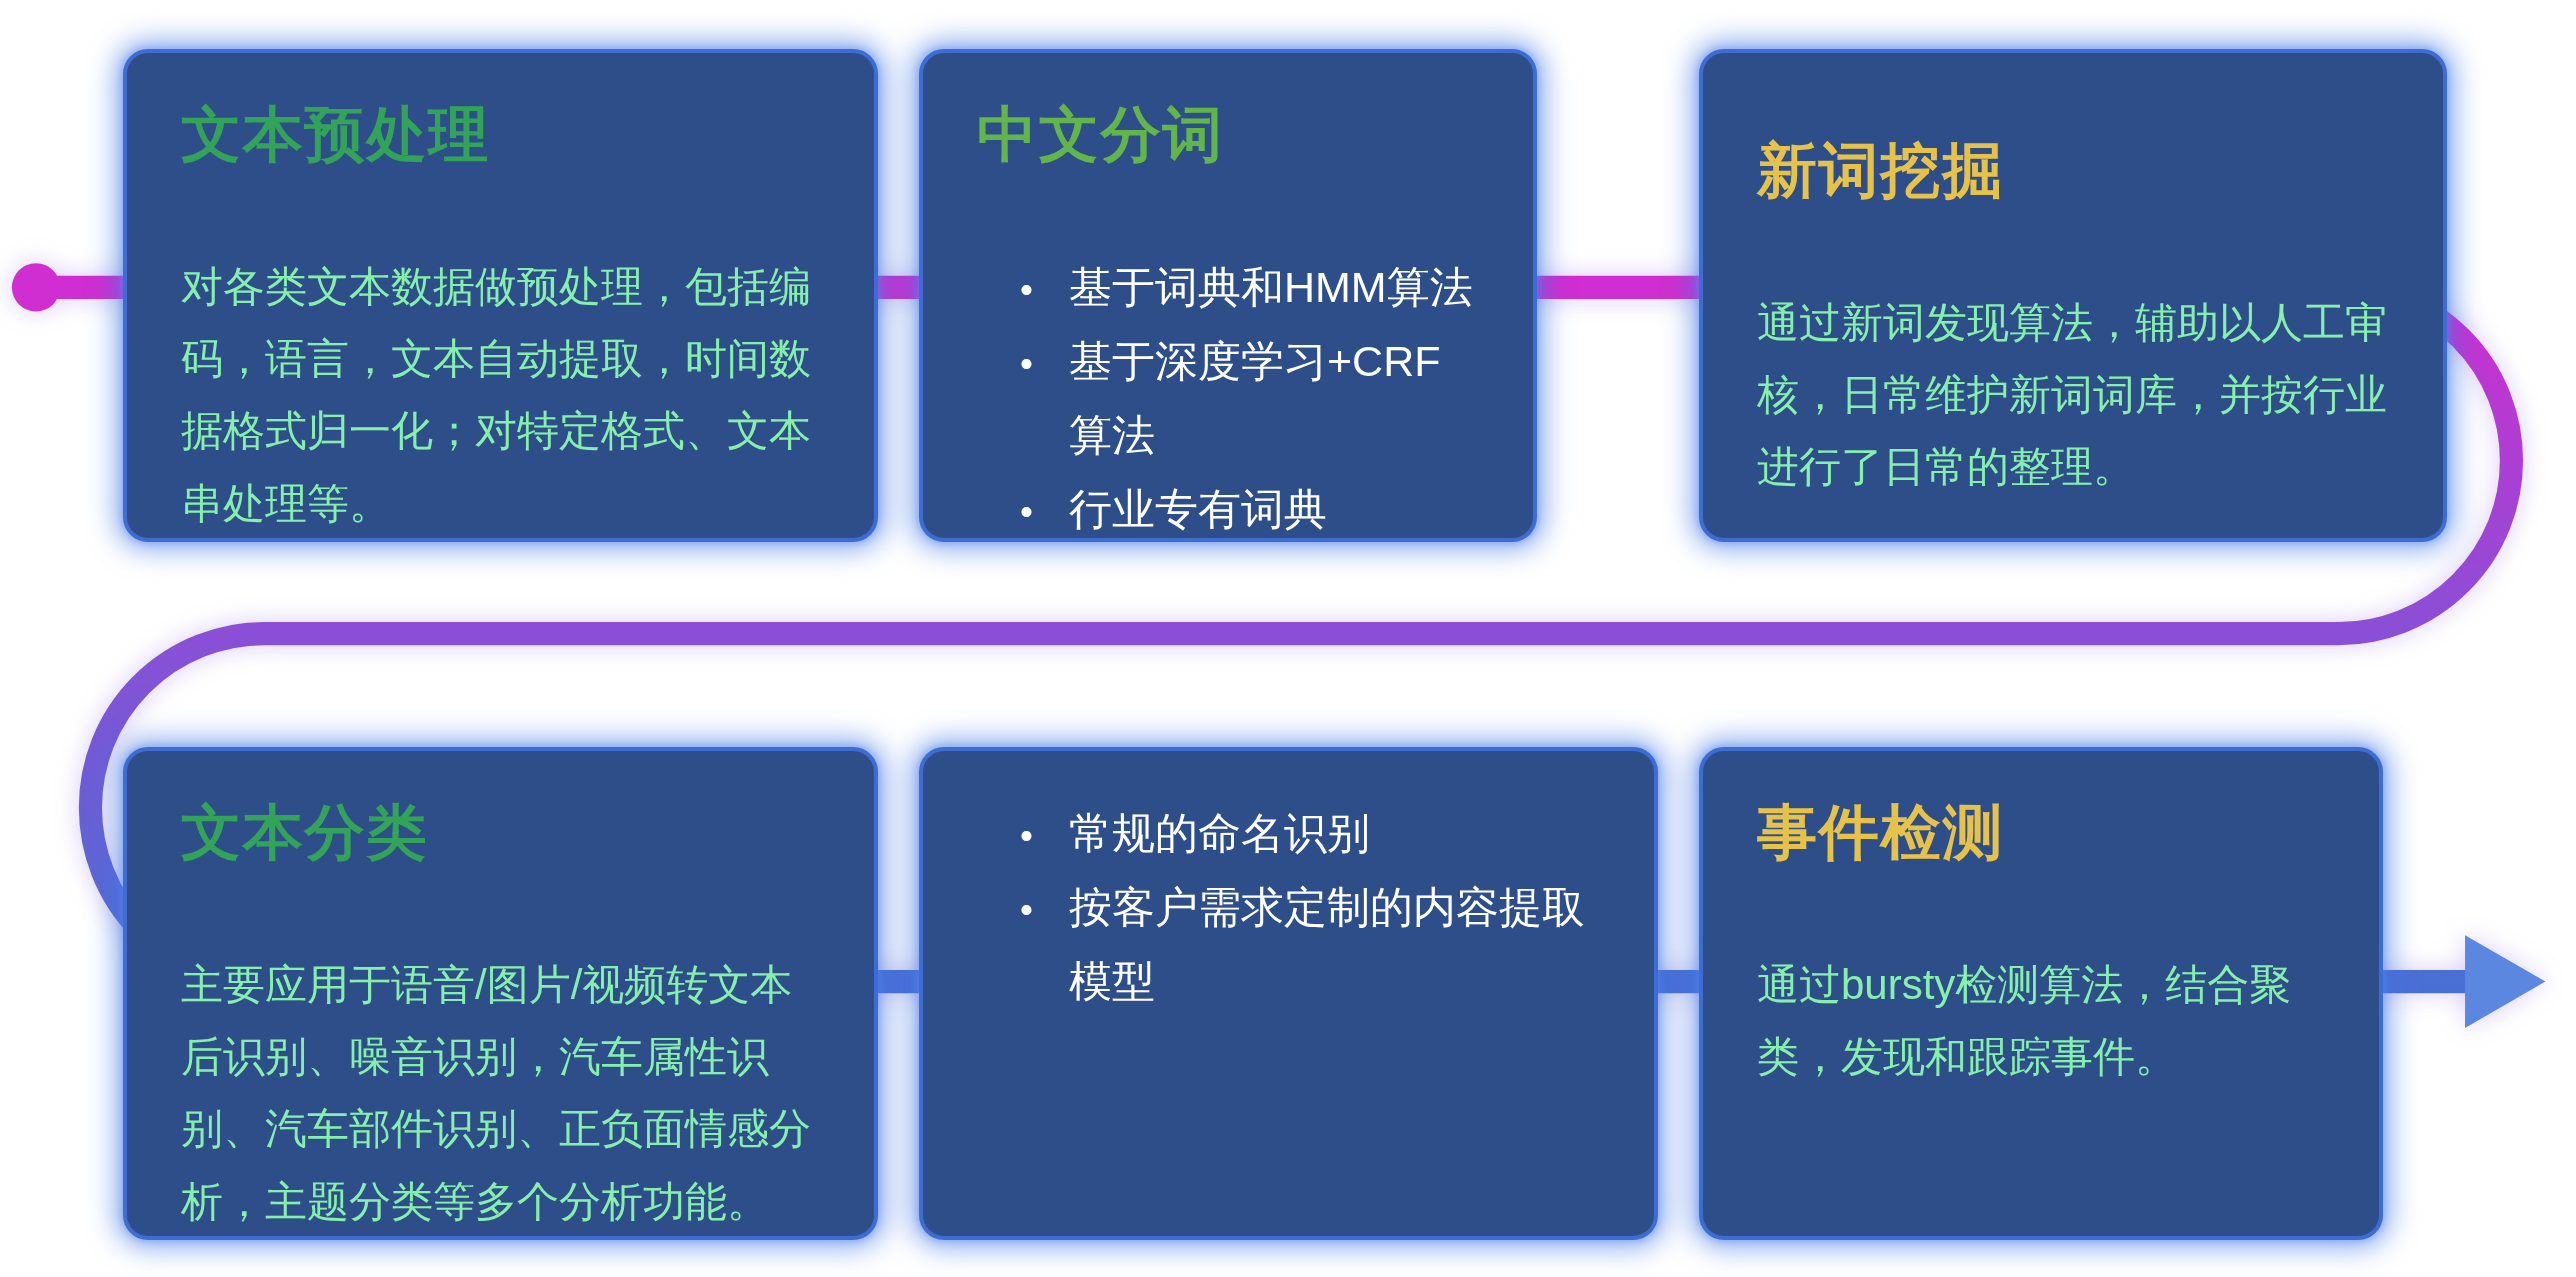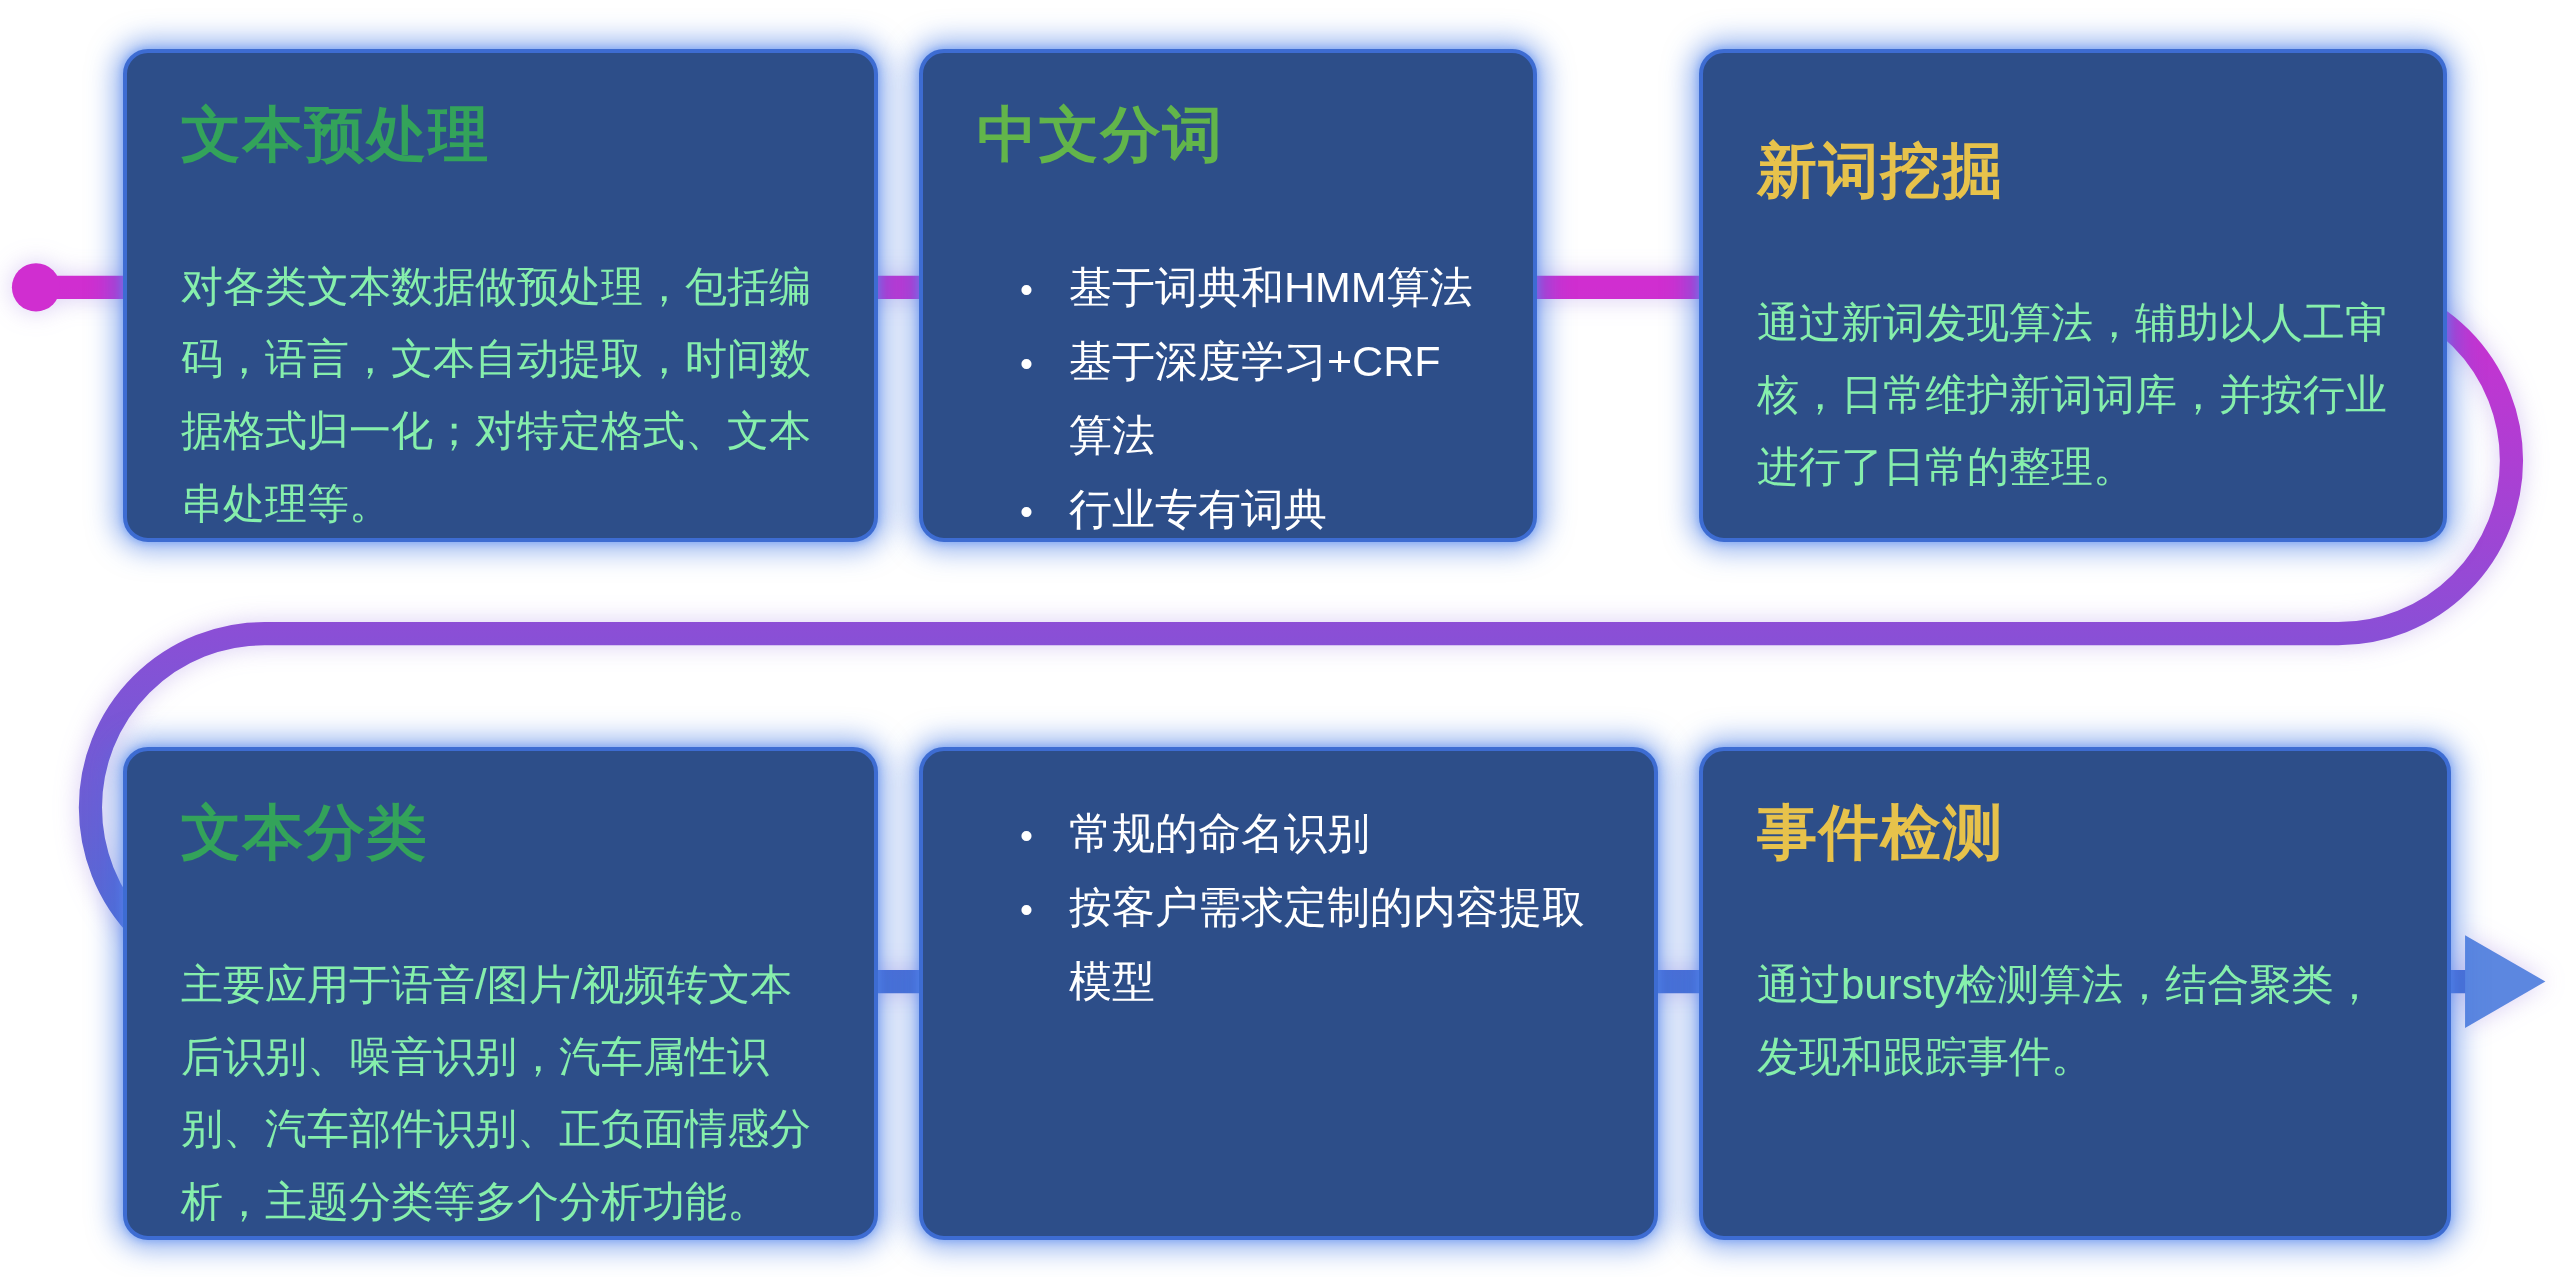--- a/index.html
+++ b/index.html
@@ -125,19 +125,19 @@
         <span class="dot">•</span>
         <span>常规的命名识别</span>
       </li>
       <li>
         <span class="dot">•</span>
         <span>按客户需求定制的内容提取模型</span>
       </li>
     </ul>
   </section>
 
-  <section class="card" style="left:1699px; top:747px; width:752px;">
+  <section class="card" style="left:1699px; top:747px; width:684px;">
     <h2 class="card-title" style="color: rgb(231, 194, 75);">事件检测</h2>
     <p class="card-body">通过bursty检测算法，结合聚类，发现和跟踪事件。</p>
   </section>
 
 </div>
 
 
 </body></html>

